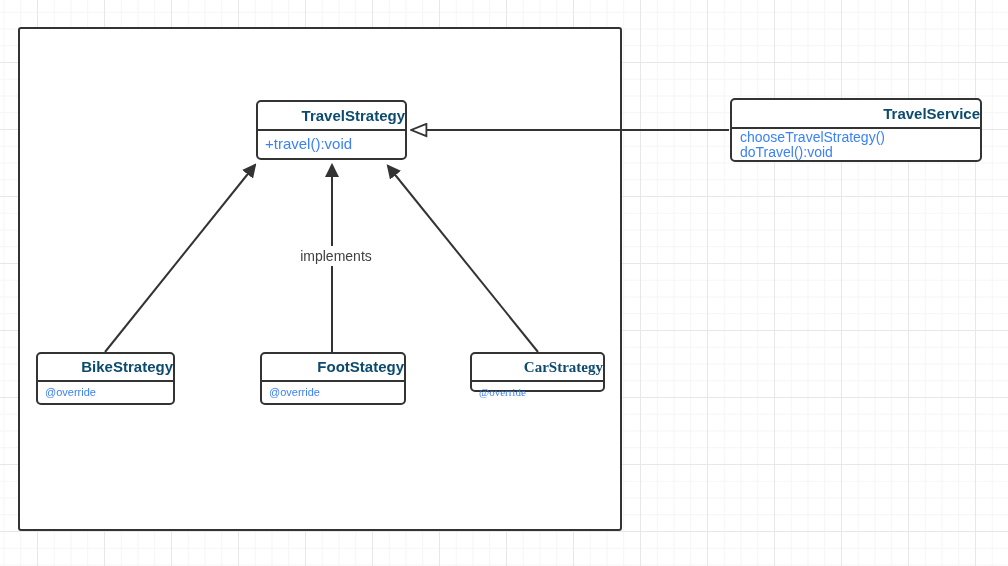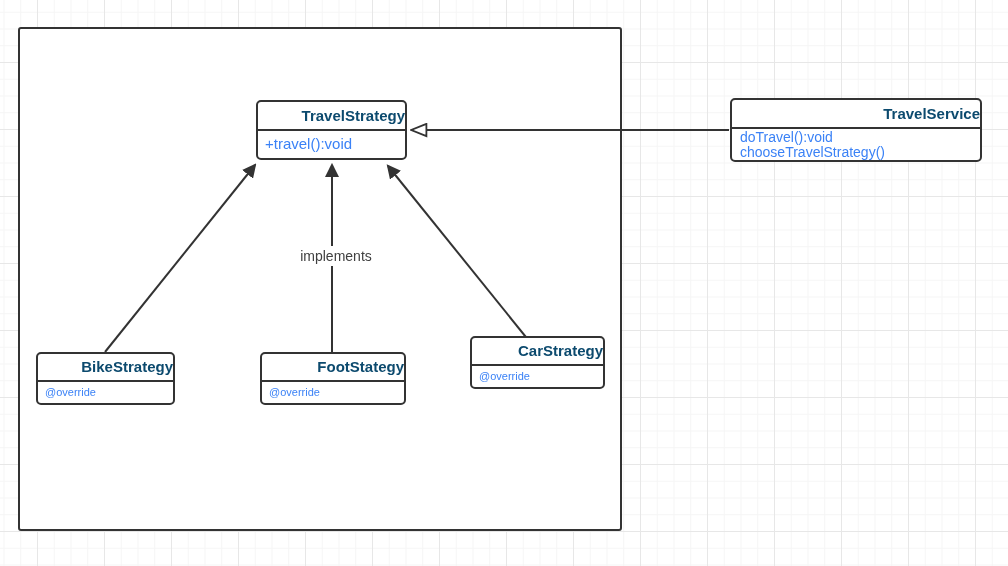--- a/index.html
+++ b/index.html
@@ -112,39 +112,39 @@
   <div class="uml-class" style="left:256px; top:100px; width:151px; height:60px;">
     <div class="uml-class-title">TravelStrategy</div>
     <div class="uml-class-body body-lg">
       <div>+travel():void</div>
     </div>
   </div>
 
   <div class="uml-class" style="left:730px; top:98px; width:252px; height:64px;">
     <div class="uml-class-title">TravelService</div>
     <div class="uml-class-body body-sm" style="padding-left:8px;">
+      <div>chooseTravelStrategy()</div>
       <div>doTravel():void</div>
-      <div>chooseTravelStrategy()</div>
     </div>
   </div>
 
   <div class="uml-class" style="left:36px; top:352px; width:139px; height:53px;">
     <div class="uml-class-title" style="height:28px; line-height:26px;padding-left:13px;">BikeStrategy</div>
     <div class="uml-class-body body-md">
       <div>@override</div>
     </div>
   </div>
 
   <div class="uml-class" style="left:260px; top:352px; width:146px; height:53px;">
     <div class="uml-class-title" style="height:28px; line-height:26px;">FootStategy</div>
     <div class="uml-class-body body-md">
       <div>@override</div>
     </div>
   </div>
 
-  <div class="uml-class" style="left:470px; top:336px; width:135px; height:53px;">
+  <div class="uml-class" style="left:470px; top:352px; width:135px; height:40px;font-family:Liberation Serif, serif;">
     <div class="uml-class-title" style="height:28px; line-height:26px;">CarStrategy</div>
     <div class="uml-class-body body-md">
       <div>@override</div>
     </div>
   </div>
 
 </div>
 
 </body></html>

